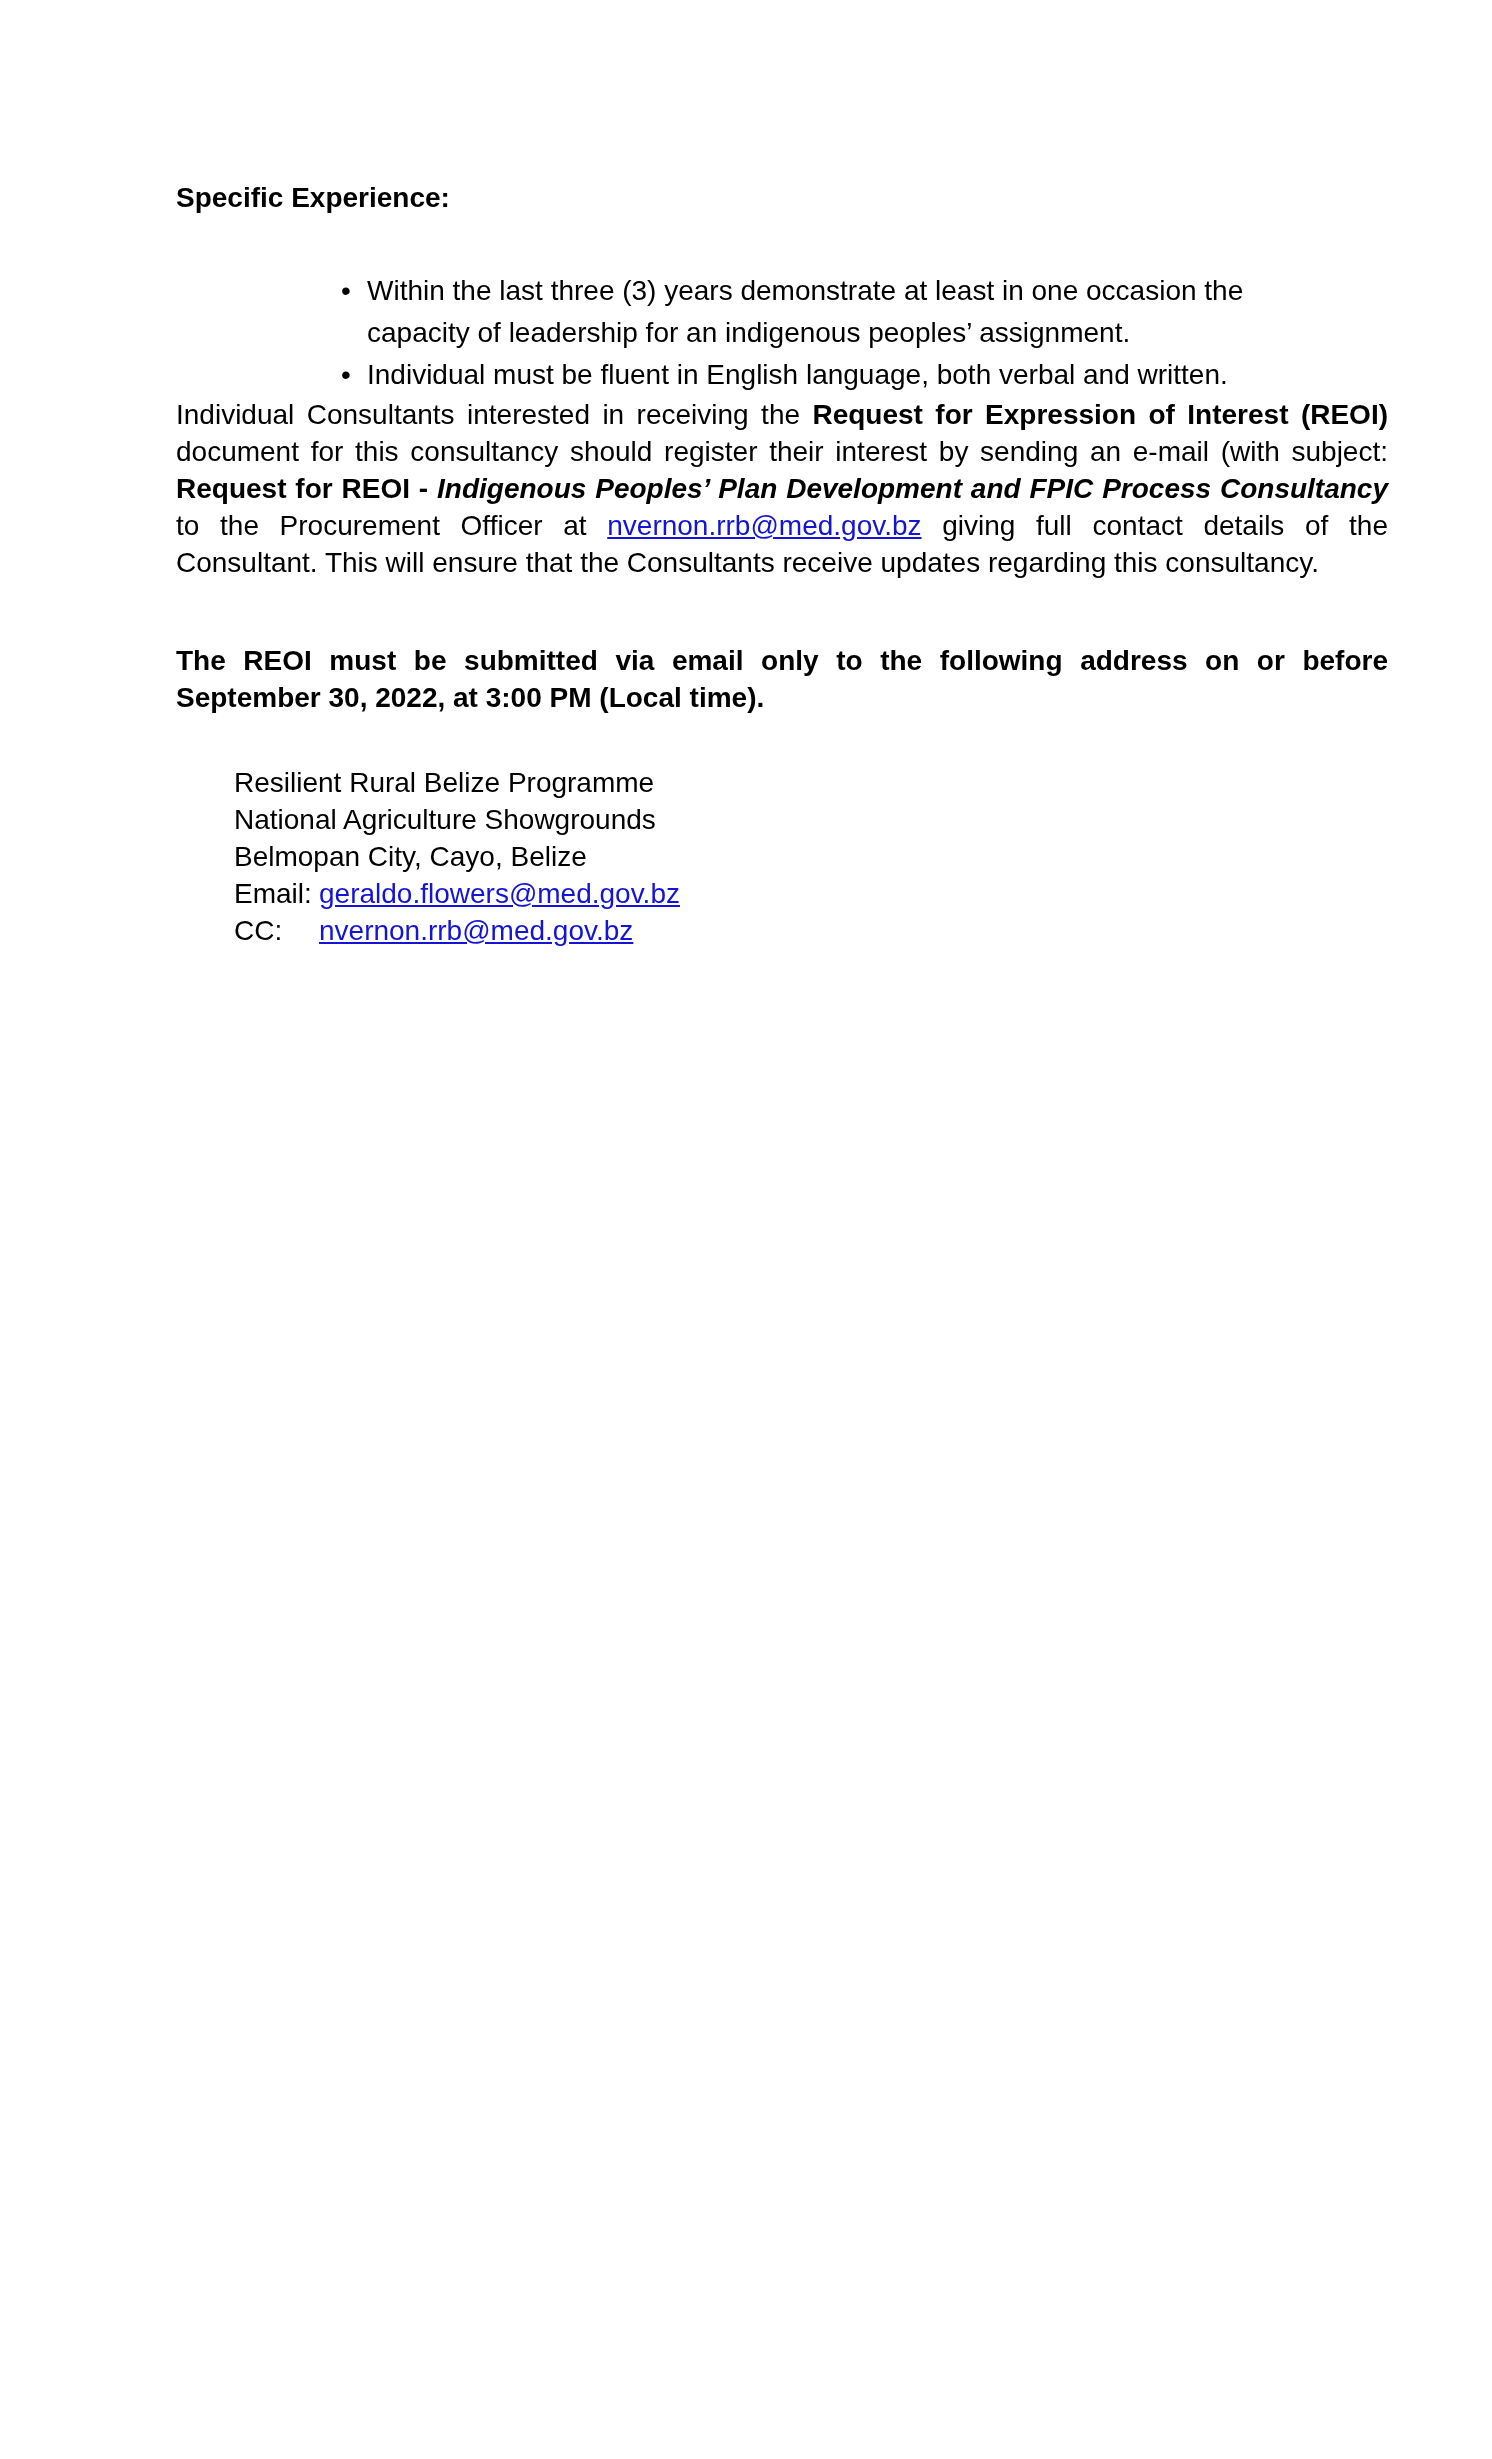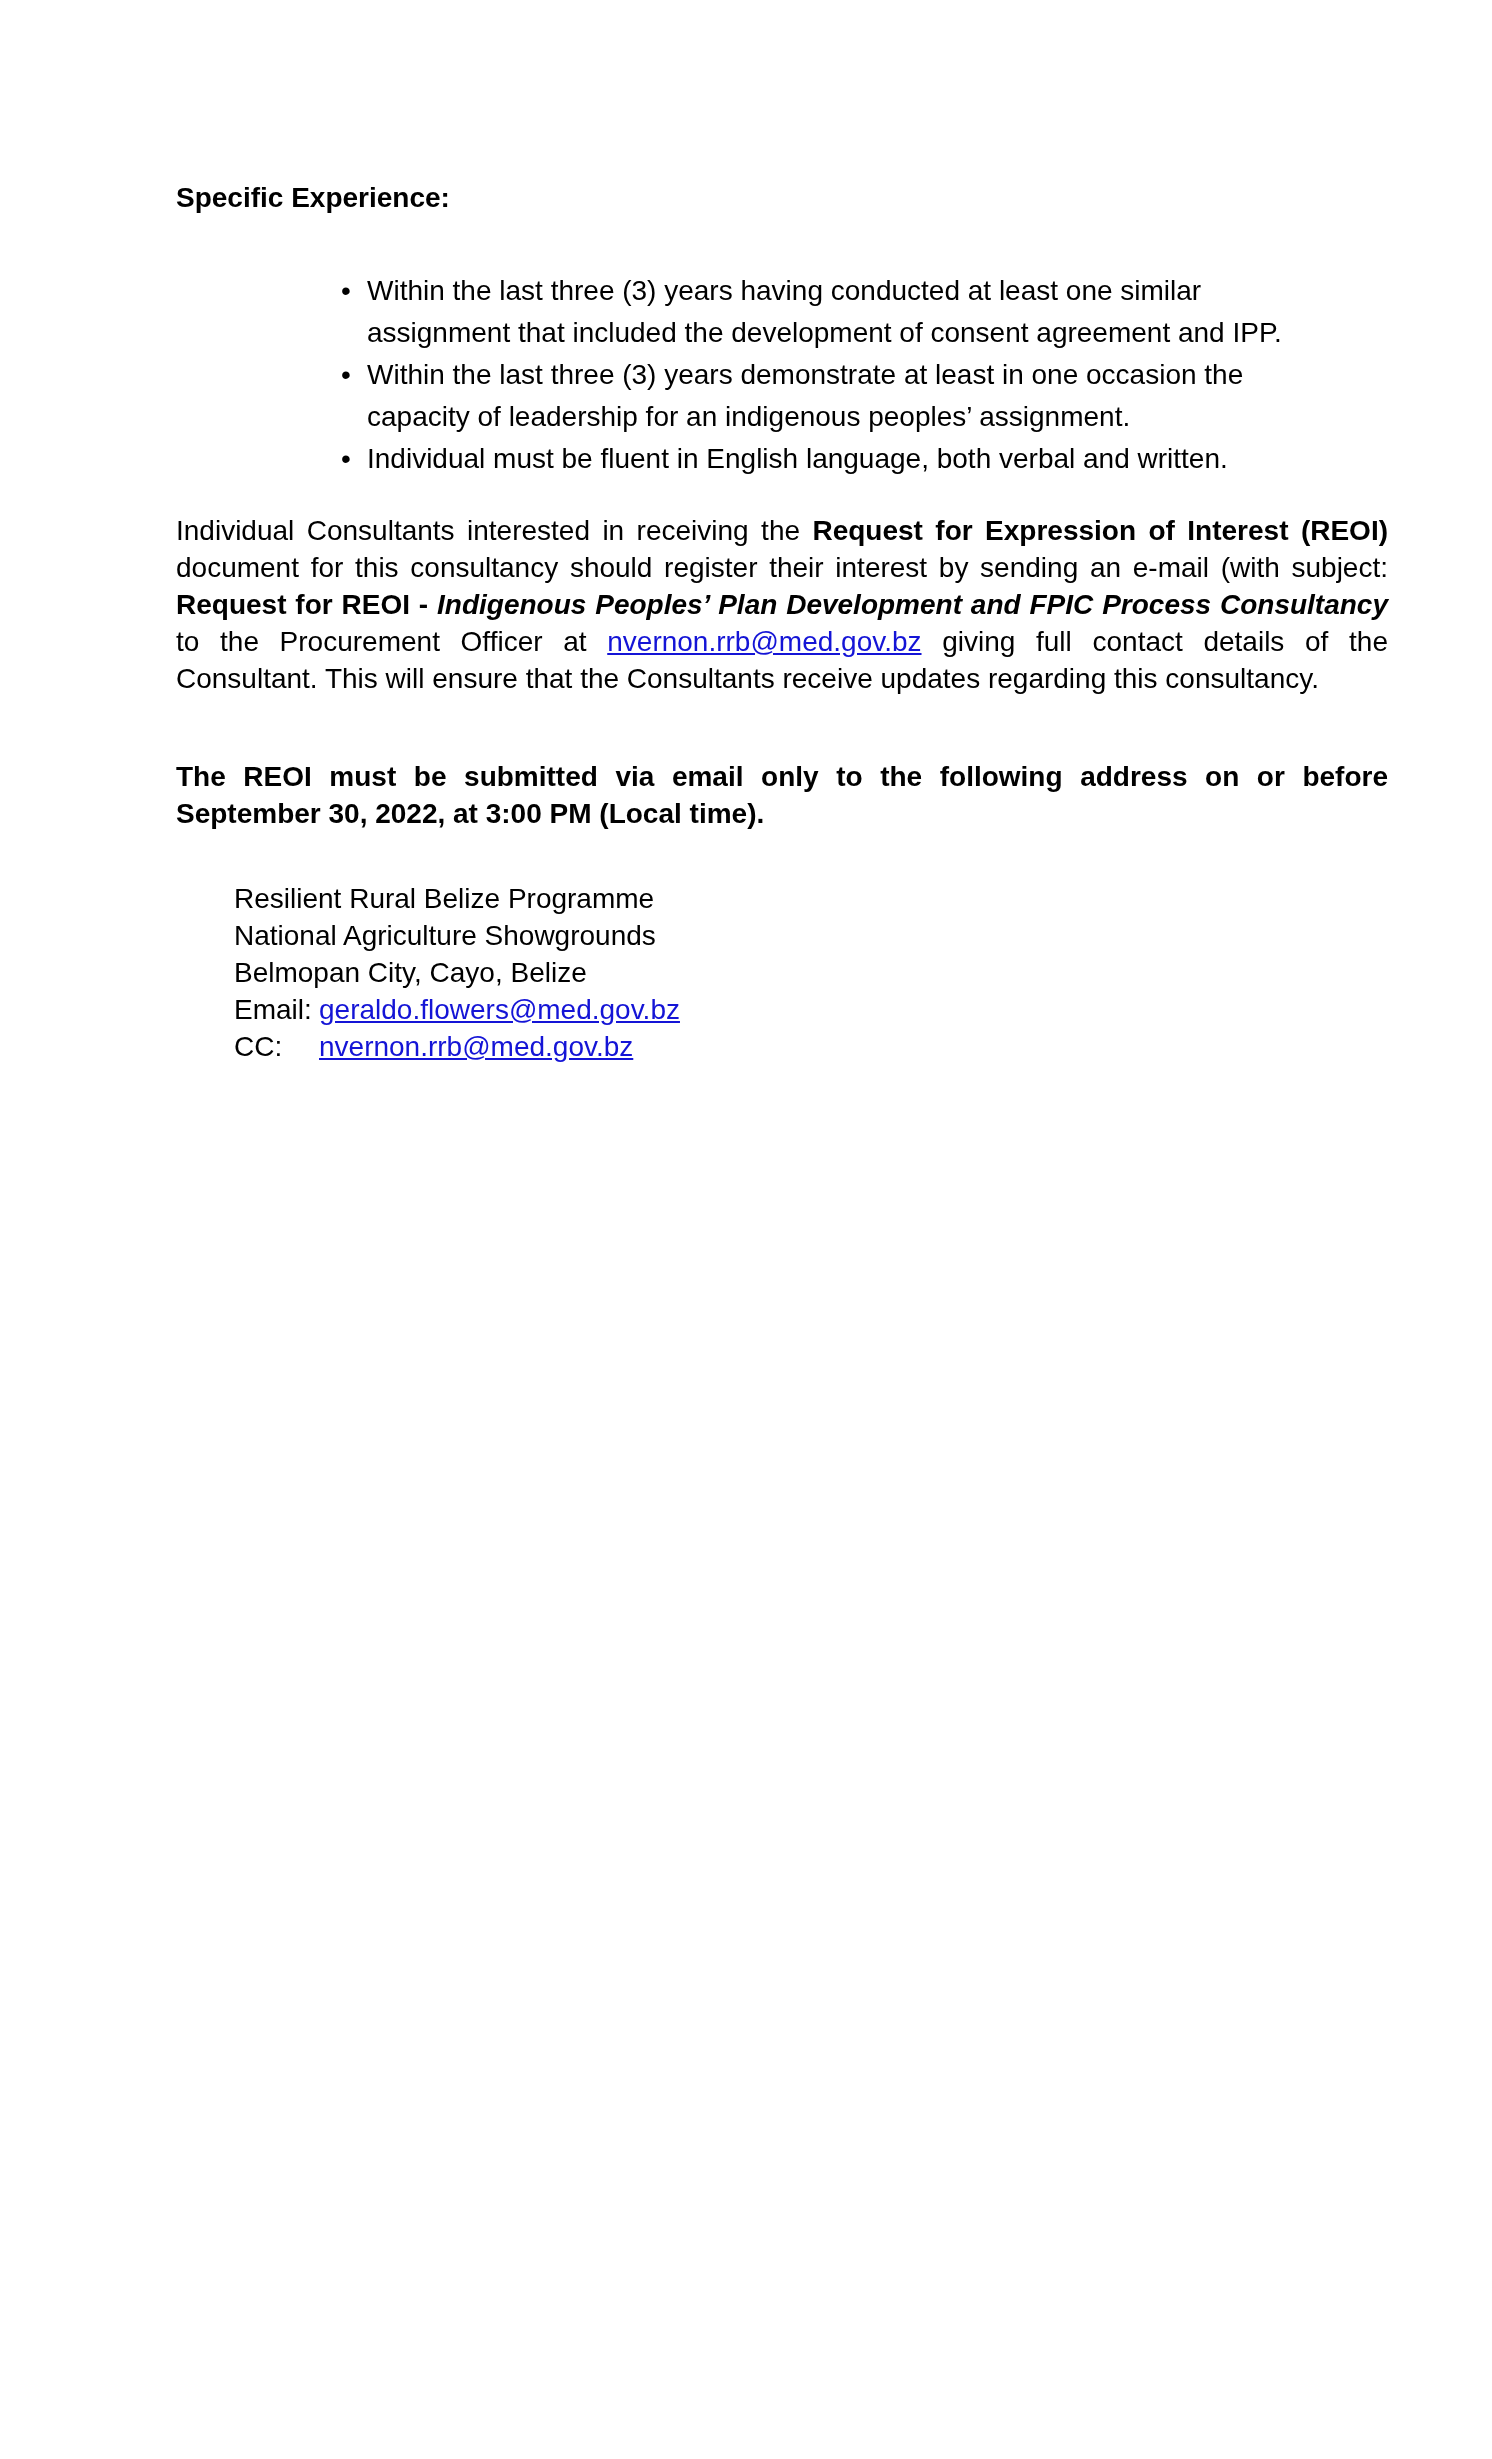--- a/index.html
+++ b/index.html
@@ -45,21 +45,21 @@
     content: "\2022";
     position: absolute;
     left: -26px;
     top: 0;
   }
   .para {
     margin: 0;
     line-height: 37px;
     text-align: justify;
   }
-  .para-registration { margin-top: 32px; }
+  .para-registration { }
   .para-deadline { margin-top: 61px; font-weight: bold; }
   .bold { font-weight: bold; }
   .bold-italic { font-weight: bold; font-style: italic; }
   a.doc-link {
     color: var(--link-color, #1414d6);
     text-decoration: underline;
     cursor: pointer;
   }
   .address-block {
     margin: 48px 0 0 58px;
@@ -72,21 +72,20 @@
 </style>
 </head>
 <body>
 
 <div class="page">
   <div class="content">
 
     <h1 class="heading">Specific Experience:</h1>
 
     <ul class="bullet-list">
-      <li>Within the last three (3) years having conducted at least one similar assignment that included the development of consent agreement and IPP.</li>
       <li>Within the last three (3) years demonstrate at least in one occasion the capacity of leadership for an indigenous peoples’ assignment.</li>
       <li>Individual must be fluent in English language, both verbal and written.</li>
     </ul>
 
     <p class="para para-registration"><span>Individual Consultants interested in receiving the </span><span class="bold">Request for Expression of Interest (REOI)</span><span> document for this consultancy should register their interest by sending an e-mail (with subject: </span><span class="bold">Request for REOI - </span><span class="bold-italic">Indigenous Peoples’ Plan Development and FPIC Process Consultancy</span><span> to the Procurement Officer at </span><a class="doc-link" href="#">nvernon.rrb@med.gov.bz</a><span> giving full contact details of the Consultant. This will ensure that the Consultants receive updates regarding this consultancy.</span></p>
 
     <p class="para para-deadline">The REOI must be submitted via email only to the following address on or before September 30, 2022, at 3:00 PM (Local time).</p>
 
     <div class="address-block">
       <div>Resilient Rural Belize Programme</div>

